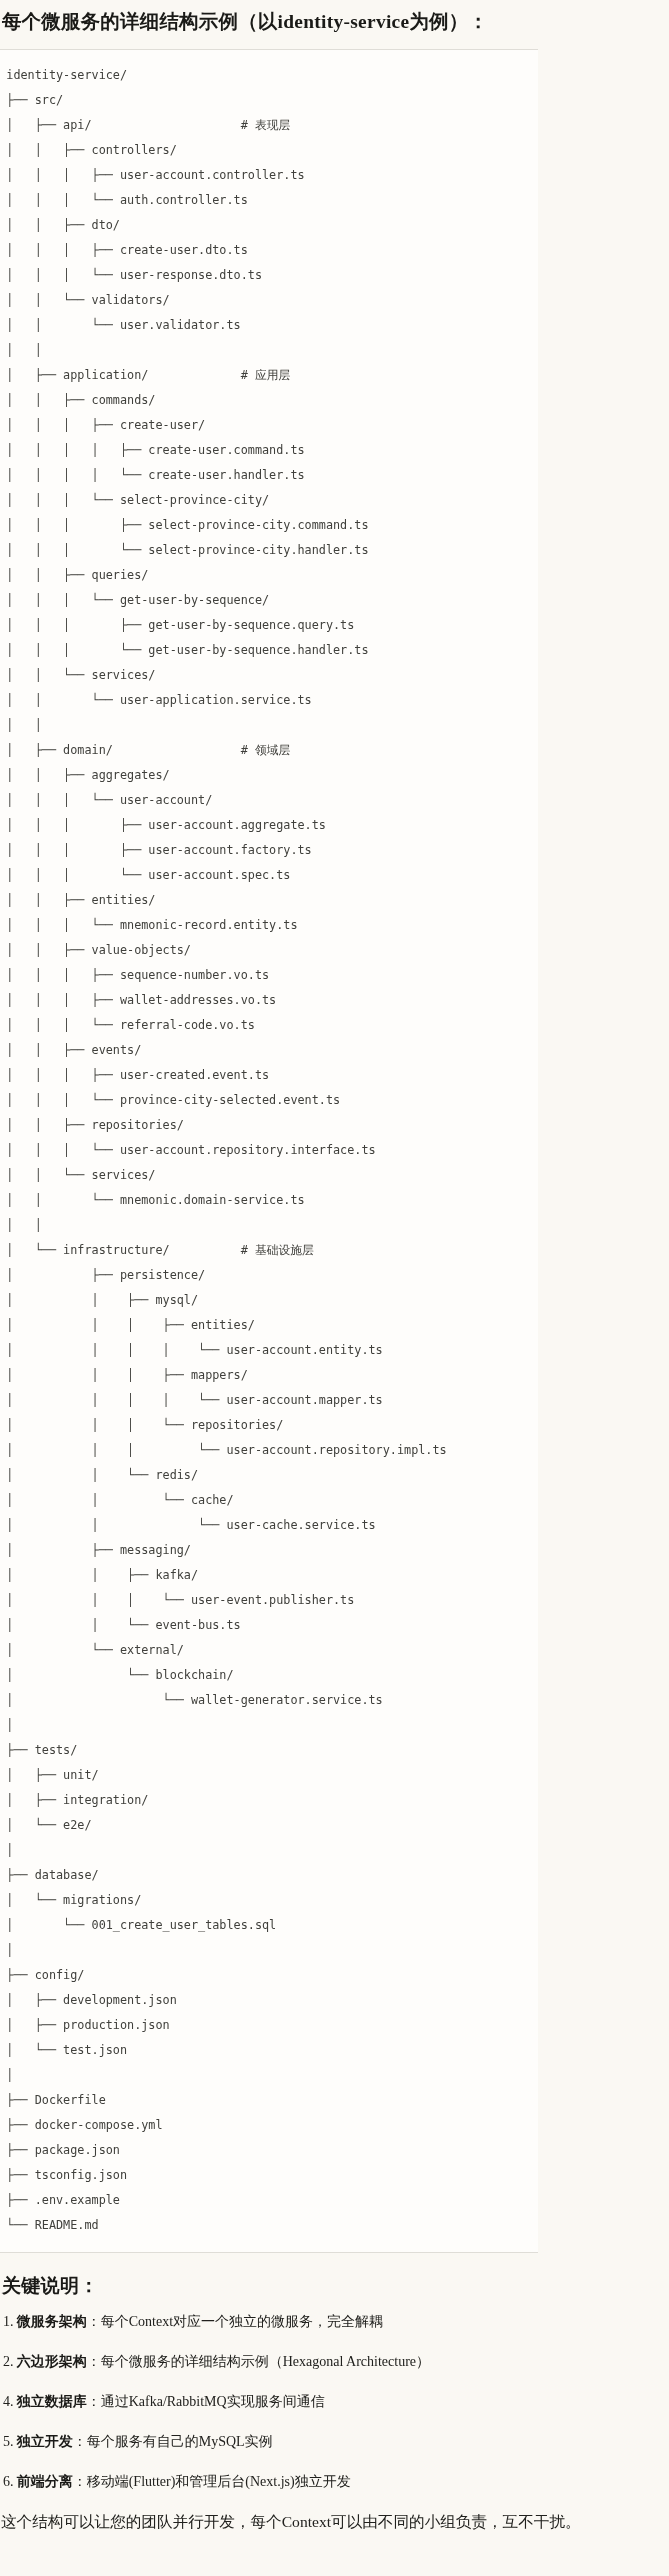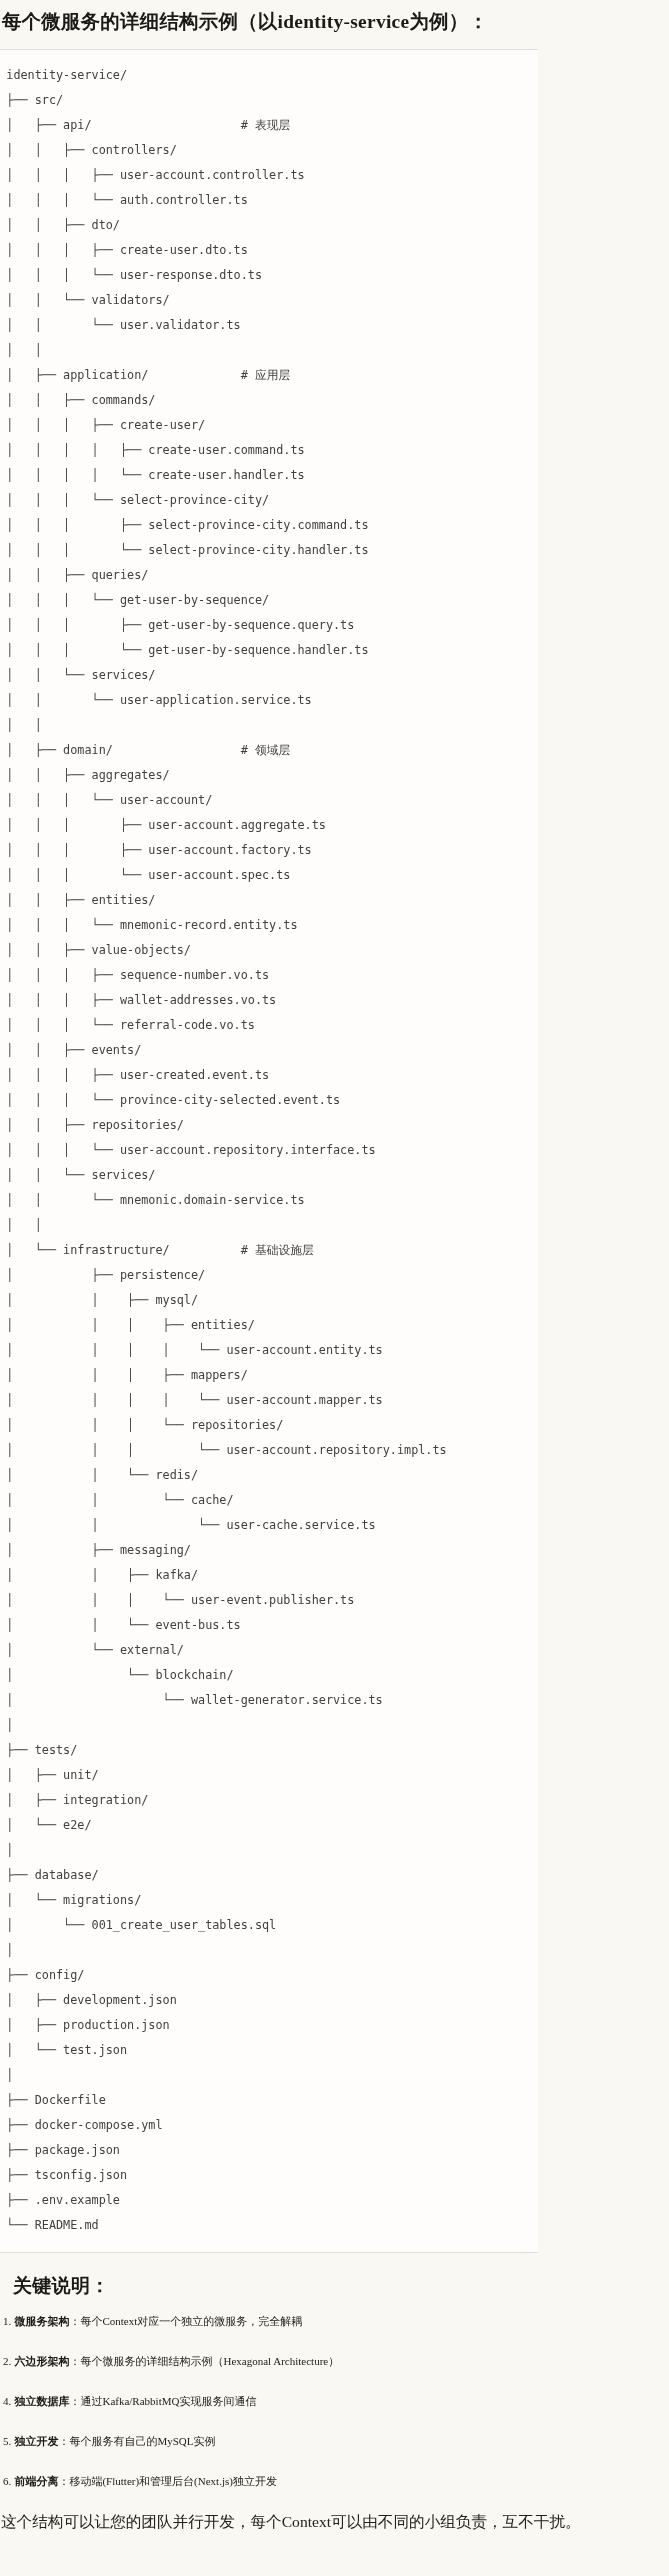--- a/index.html
+++ b/index.html
@@ -36,34 +36,34 @@
     border-bottom:0.6px solid var(--border);
     padding:13px 6.3px 13.8px 6.3px;
     font-family:"DejaVu Sans Mono","Liberation Mono",monospace;
     font-size:11.8px;
     line-height:25px;
     color:var(--tree-text);
     white-space:pre;
     overflow:hidden;
   }
   .notes-heading{
-    margin:21px 0 0 13px;
+    margin:21px 0 0 2px;
     font-size:19px;
     line-height:24.4px;
     font-weight:700;
     color:var(--heading-text);
     letter-spacing:0.3px;
   }
   .notes-list{
     list-style:none;
     margin:16.3px 0 0 0;
     padding:0 0 0 3.1px;
   }
   .notes-list li{
-    font-size:11px;
+    font-size:14px;
     line-height:15.6px;
     margin:0 0 24.4px 0;
     color:var(--body-text);
     white-space:nowrap;
   }
   .notes-list .num{margin-right:3.1px;}
   .notes-list .label{font-weight:700;color:var(--heading-text);}
   .closing{
     margin:0 0 0 1px;
     font-size:15.6px;

